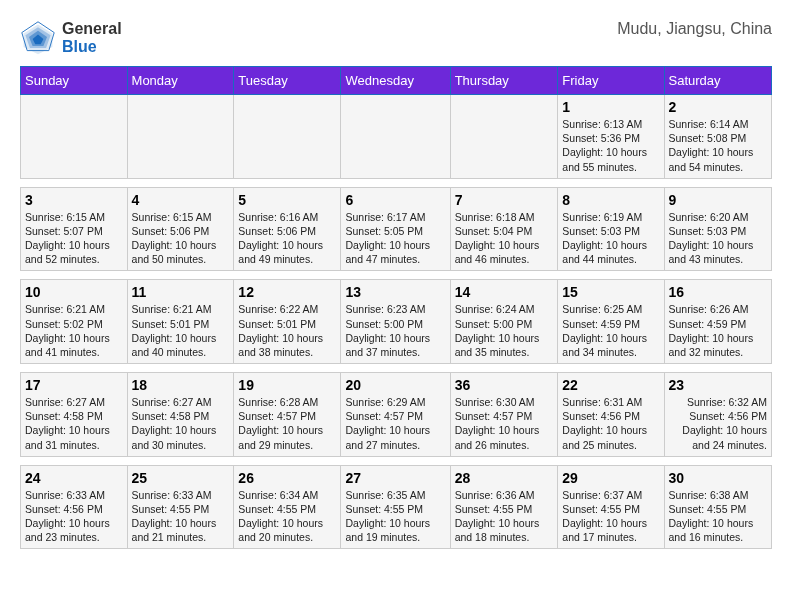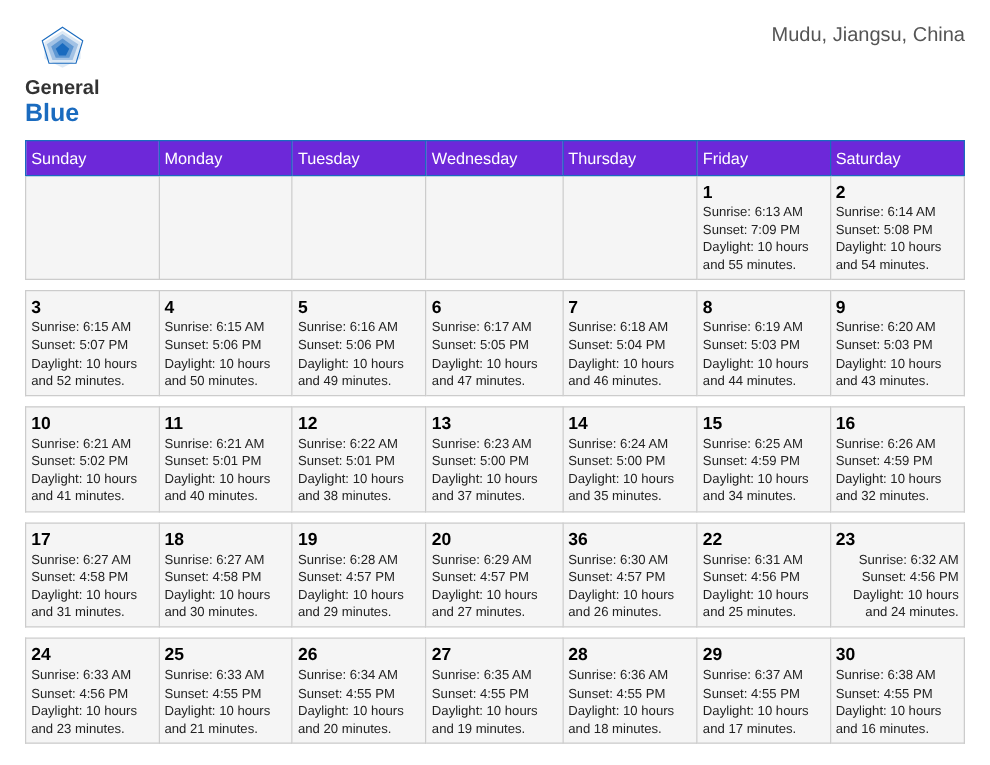--- a/index.html
+++ b/index.html
@@ -11,36 +11,34 @@
       padding: 20px;
     }
     .header {
       display: flex;
       justify-content: space-between;
       align-items: flex-start;
       margin-bottom: 10px;
     }
     .logo {
       display: flex;
-      align-items: center;
       gap: 6px;
-      flex-direction: column;
     }
     .logo-text {
       display: flex;
       flex-direction: column;
       line-height: 1.1;
     }
     .logo-general {
       font-size: 16px;
       font-weight: bold;
       color: #333;
     }
     .logo-blue {
-      font-size: 20px;
+      font-size: 16px;
       font-weight: bold;
       color: #1a6bbf;
     }
     .logo-icon {
       width: 36px;
       height: 36px;
     }
     .title-area {
       text-align: right;
     }
@@ -136,21 +134,21 @@
   <tbody id="calendar-body">
   <tr>
         <td></td>
         <td></td>
         <td></td>
         <td></td>
         <td></td>
         <td>
           <span class="day-num">1</span>
           <div class="day-info" style="white-space: pre-line;">Sunrise: 6:13 AM
-Sunset: 7:09 PM
+Sunset: 5:36 PM
 Daylight: 10 hours and 55 minutes.</div>
         </td>
         <td>
           <span class="day-num">2</span>
           <div class="day-info" style="white-space: pre-line;">Sunrise: 6:14 AM
 Sunset: 5:08 PM
 Daylight: 10 hours and 54 minutes.</div>
         </td>
       </tr>
       <tr class="spacer-row">

